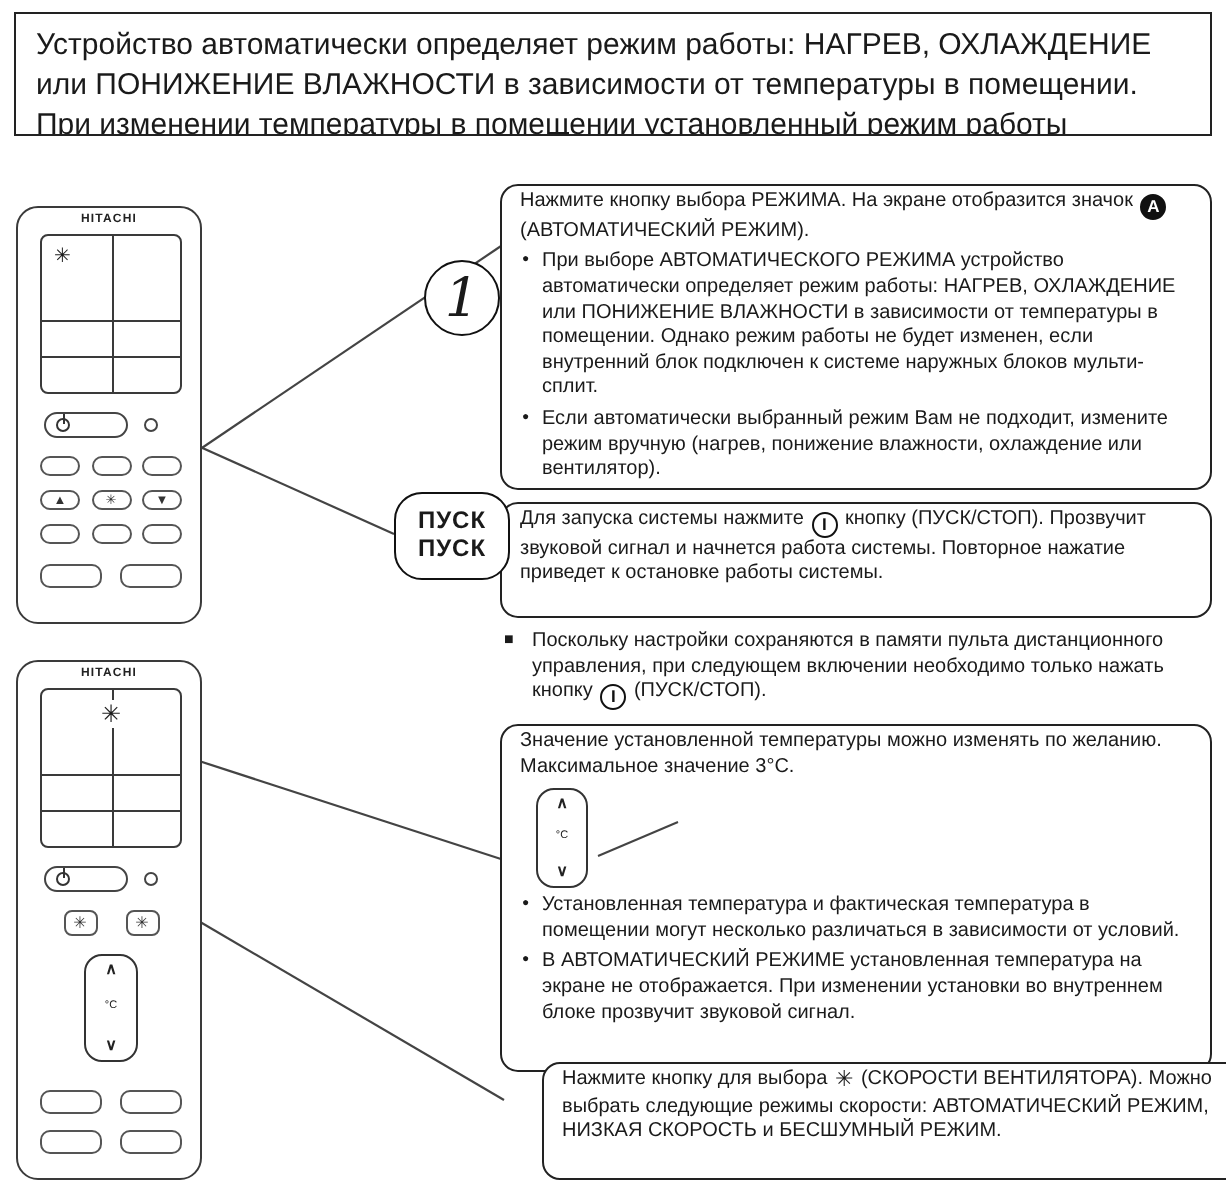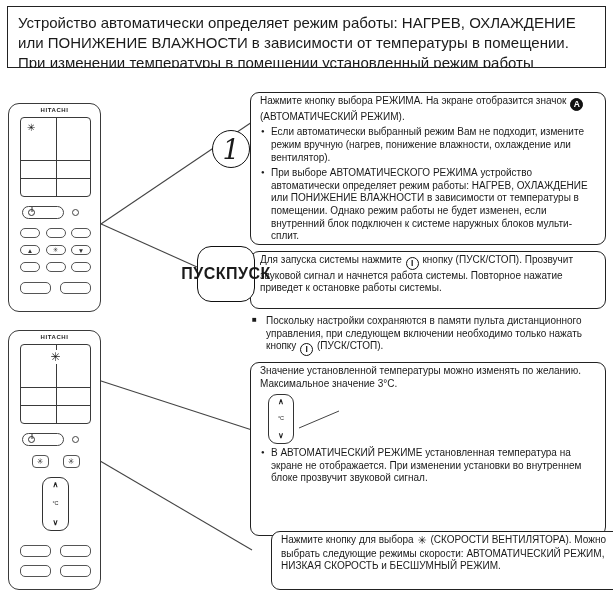--- a/index.html
+++ b/index.html
@@ -37,24 +37,24 @@
   .ci-power { background:#fff; color:#111; border:1.3px solid #111; }
   .ci-fan { display:inline-block; font-size:11px; vertical-align:-1px; margin:0 1px; }
 
   
   #step-circle { position:absolute; left:212px; top:130px; width:38px; height:38px;
     border:1.6px solid #111; border-radius:50%; background:#fff; z-index:3;
     display:flex; align-items:center; justify-content:center;
     font-family:"DejaVu Serif", serif; font-style:italic; font-size:27px; }
 
   
-  #start-stop { position:absolute; left:197px; top:246px; width:58px; height:56px;
+  #start-stop { position:absolute; left:197px; top:246px; width:58px; height:44px;
     border:1.6px solid #111; border-radius:14px; background:#fff; z-index:3;
-    display:flex; align-items:center; justify-content:center;
-    font-weight:bold; font-size:16px; line-height:1.15; letter-spacing:.5px; }
+    display:flex; flex-direction:column; align-items:center; justify-content:center;
+    font-weight:bold; font-size:12px; line-height:1.15; letter-spacing:.5px; }
 
   
   .remote { position:absolute; width:93px; background:#fff; border:1.4px solid #3a3a3a;
     border-radius:11px; z-index:2; }
   #remote-1 { left:8px; top:103px; height:209px; }
   #remote-2 { left:8px; top:330px; height:260px; }
   .brand { position:absolute; top:3px; left:0; right:0; text-align:center;
     font-size:6px; font-weight:bold; letter-spacing:.6px; color:#222; }
   .display { position:absolute; left:11px; top:13px; width:71px; height:80px;
     border:1.6px solid #3a3a3a; border-radius:4px; }
@@ -188,24 +188,24 @@
 
   <div class="box rbox" id="box-mode">
     <p>
       <span>Нажмите кнопку выбора РЕЖИМА. На экране отобразится значок</span>
       <span class="ci ci-auto">
           <span>A</span>
         </span>
       <span>(АВТОМАТИЧЕСКИЙ РЕЖИМ).</span>
     </p>
     <div class="bullet">
+      <span>При выборе АВТОМАТИЧЕСКОГО РЕЖИМА устройство автоматически определяет режим работы: НАГРЕВ, ОХЛАЖДЕНИЕ или ПОНИЖЕНИЕ ВЛАЖНОСТИ в зависимости от температуры в помещении. Однако режим работы не будет изменен, если внутренний блок подключен к системе наружных блоков мульти-сплит.</span>
+    </div>
+    <div class="bullet">
       <span>Если автоматически выбранный режим Вам не подходит, измените режим вручную (нагрев, понижение влажности, охлаждение или вентилятор).</span>
-    </div>
-    <div class="bullet">
-      <span>При выборе АВТОМАТИЧЕСКОГО РЕЖИМА устройство автоматически определяет режим работы: НАГРЕВ, ОХЛАЖДЕНИЕ или ПОНИЖЕНИЕ ВЛАЖНОСТИ в зависимости от температуры в помещении. Однако режим работы не будет изменен, если внутренний блок подключен к системе наружных блоков мульти-сплит.</span>
     </div>
   </div>
 
   <div class="box rbox" id="box-start">
     <p>
       <span>Для запуска системы нажмите</span>
       <span class="ci ci-power">
           <span>I</span>
         </span>
       <span>кнопку (ПУСК/СТОП). Прозвучит звуковой сигнал и начнется работа системы. Повторное нажатие приведет к остановке работы системы.</span>
@@ -228,20 +228,23 @@
       <div class="rocker">
         <span class="ra">∧</span>
         <span class="ru">°C</span>
         <span class="ra">∨</span>
       </div>
       <svg width="44" height="26">
         <line x1="2" y1="22" x2="42" y2="5"></line>
       </svg>
     </div>
     <div class="bullet">
+      <span>Установленная температура и фактическая температура в помещении могут несколько различаться в зависимости от условий.</span>
+    </div>
+    <div class="bullet">
       <span>В АВТОМАТИЧЕСКИЙ РЕЖИМЕ установленная температура на экране не отображается. При изменении установки во внутреннем блоке прозвучит звуковой сигнал.</span>
     </div>
   </div>
 
   <div class="box rbox" id="box-fan">
     <p>
       <span>Нажмите кнопку для выбора</span>
       <span class="ci-fan"><span>✳</span></span>
       <span>(СКОРОСТИ ВЕНТИЛЯТОРА). Можно выбрать следующие режимы скорости: АВТОМАТИЧЕСКИЙ РЕЖИМ, НИЗКАЯ СКОРОСТЬ и БЕСШУМНЫЙ РЕЖИМ.</span>
     </p>

